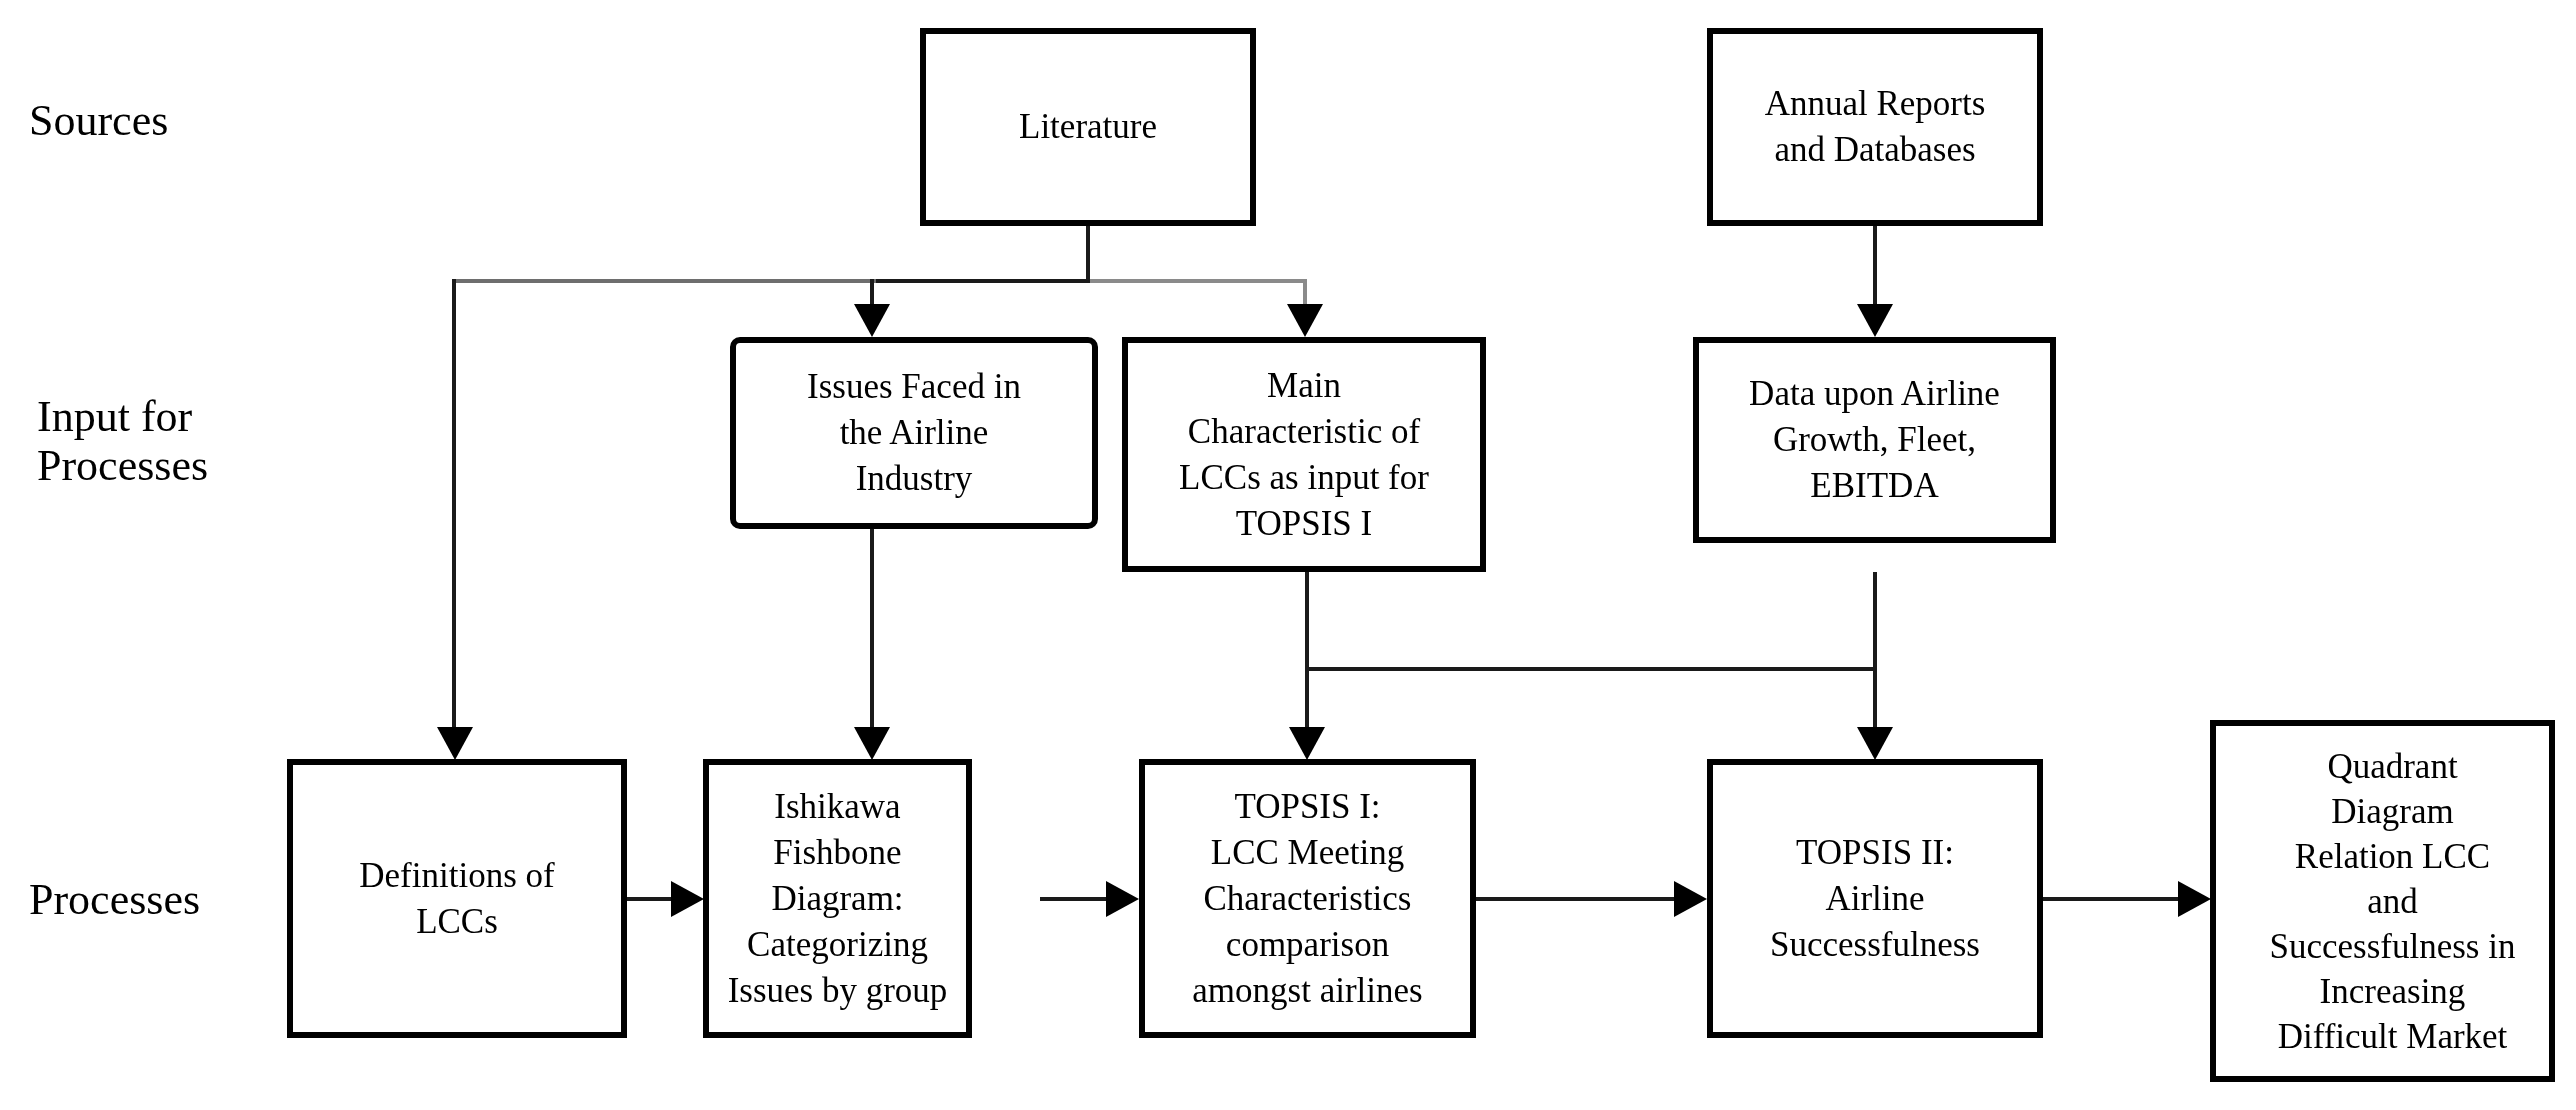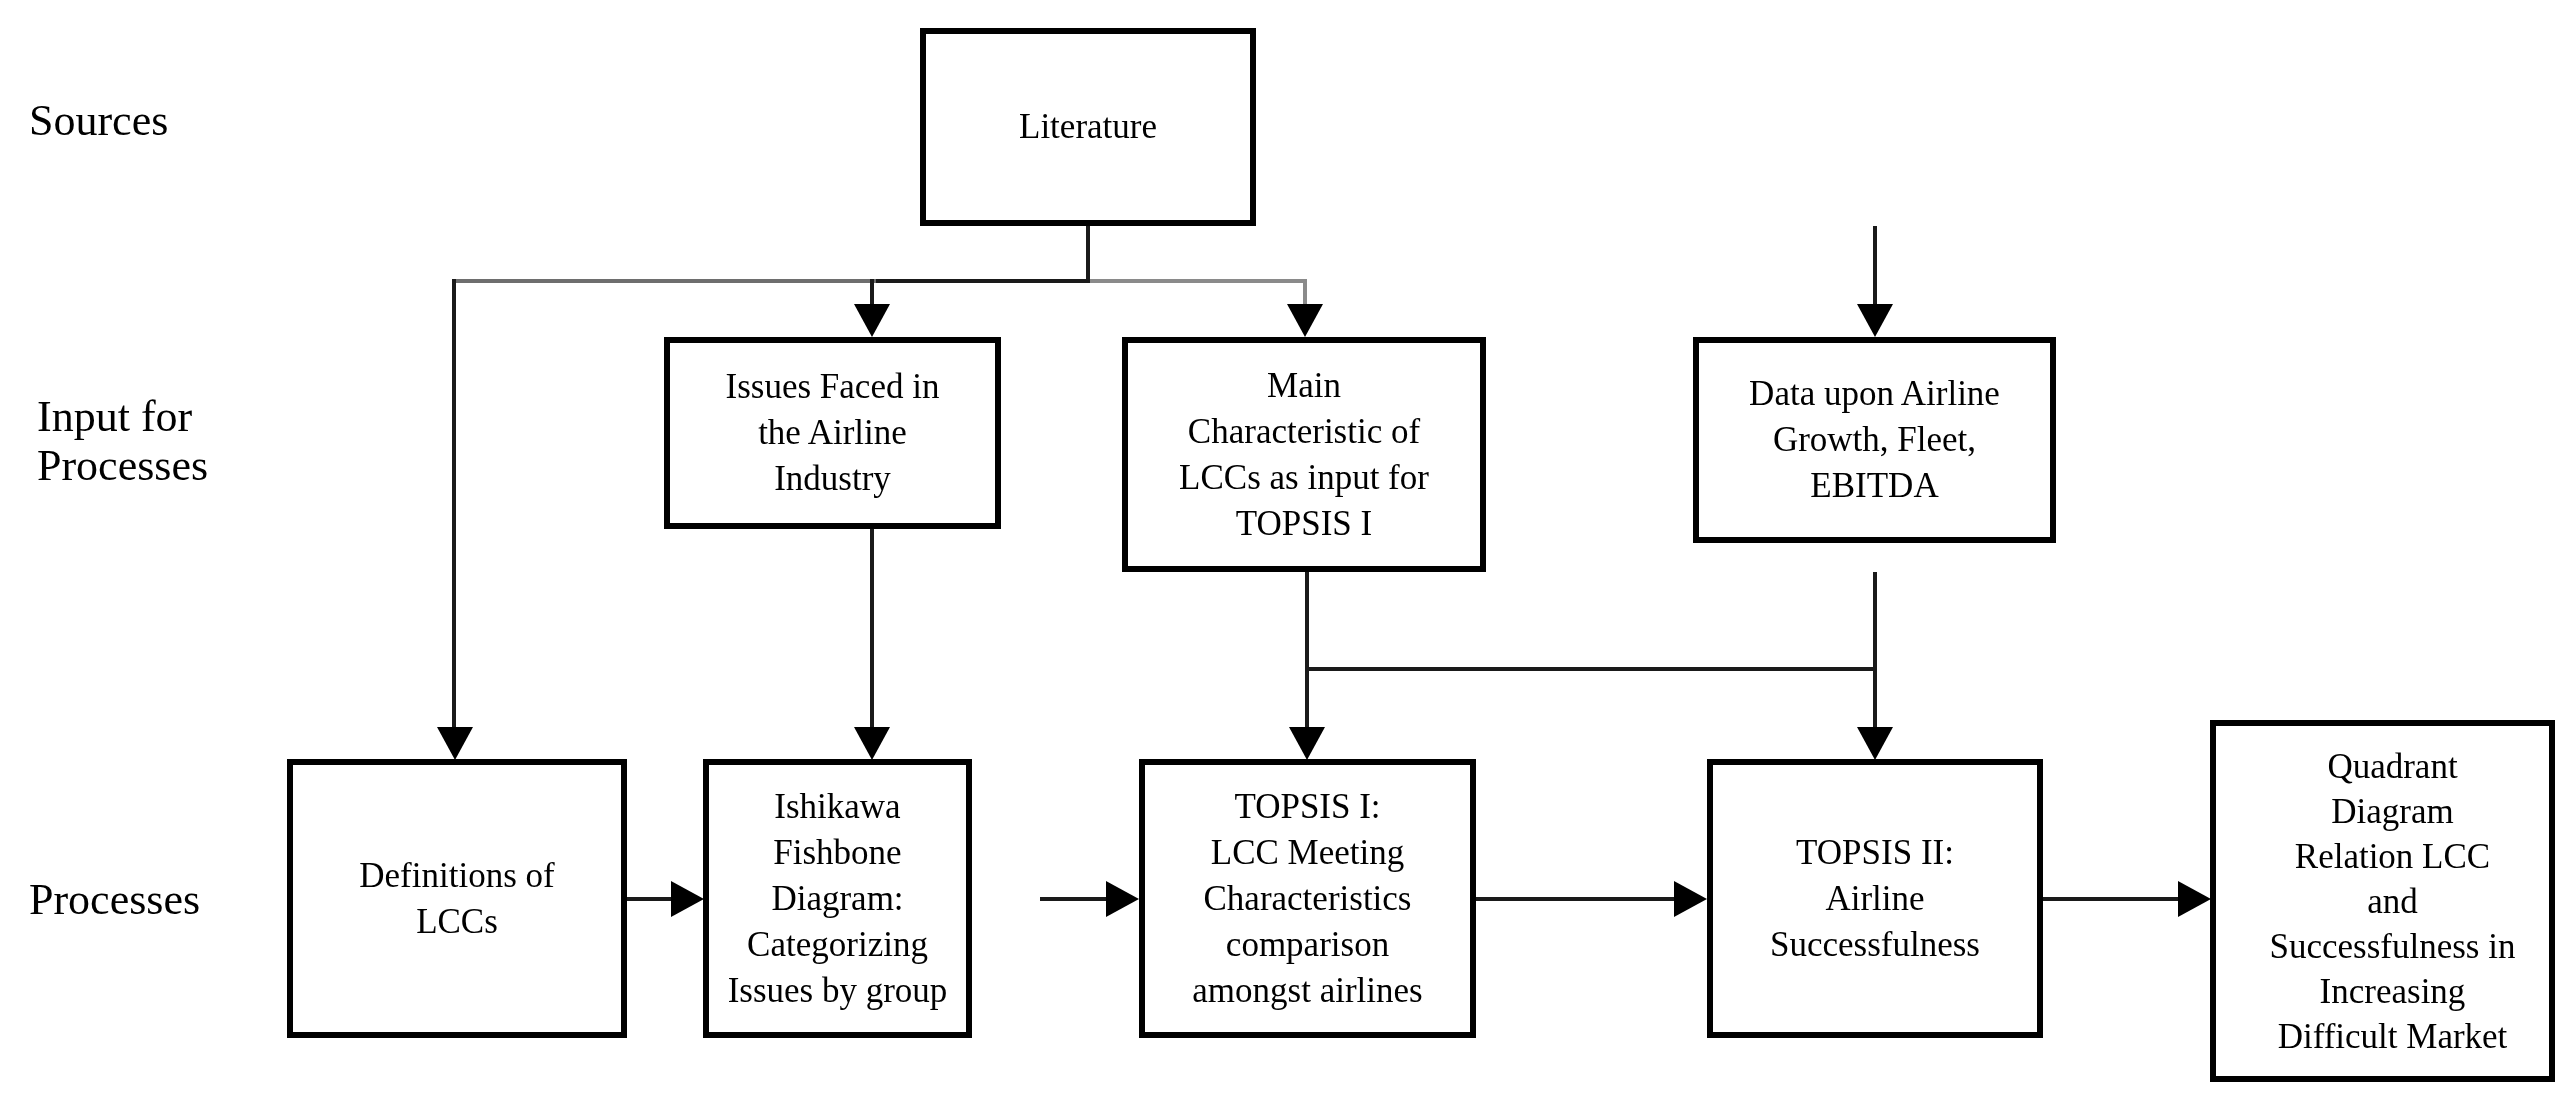--- a/index.html
+++ b/index.html
@@ -51,22 +51,26 @@
 <div class="canvas">
 
   <div class="row-label" style="left:29px; top:96px;">Sources</div>
   <div class="row-label" style="left:37px; top:392px;">Input for
 Processes</div>
   <div class="row-label" style="left:29px; top:875px;">Processes</div>
 
   <div class="fbox" style="left:920px; top:28px; width:336px; height:198px;">
     <span class="box-label">Literature</span>
   </div>
+  <div class="fbox" style="left:1707px; top:28px; width:336px; height:198px;">
+    <span class="box-label">Annual Reports
+and Databases</span>
+  </div>
 
-  <div class="fbox" style="left:664px; top:337px; width:337px; height:192px;">
+  <div class="fbox" style="left:730px; top:337px; width:368px; height:192px;border-radius:10px;">
     <span class="box-label">Issues Faced in
 the Airline
 Industry</span>
   </div>
   <div class="fbox" style="left:1122px; top:337px; width:364px; height:235px;">
     <span class="box-label">Main
 Characteristic of
 LCCs as input for
 TOPSIS I</span>
   </div>

